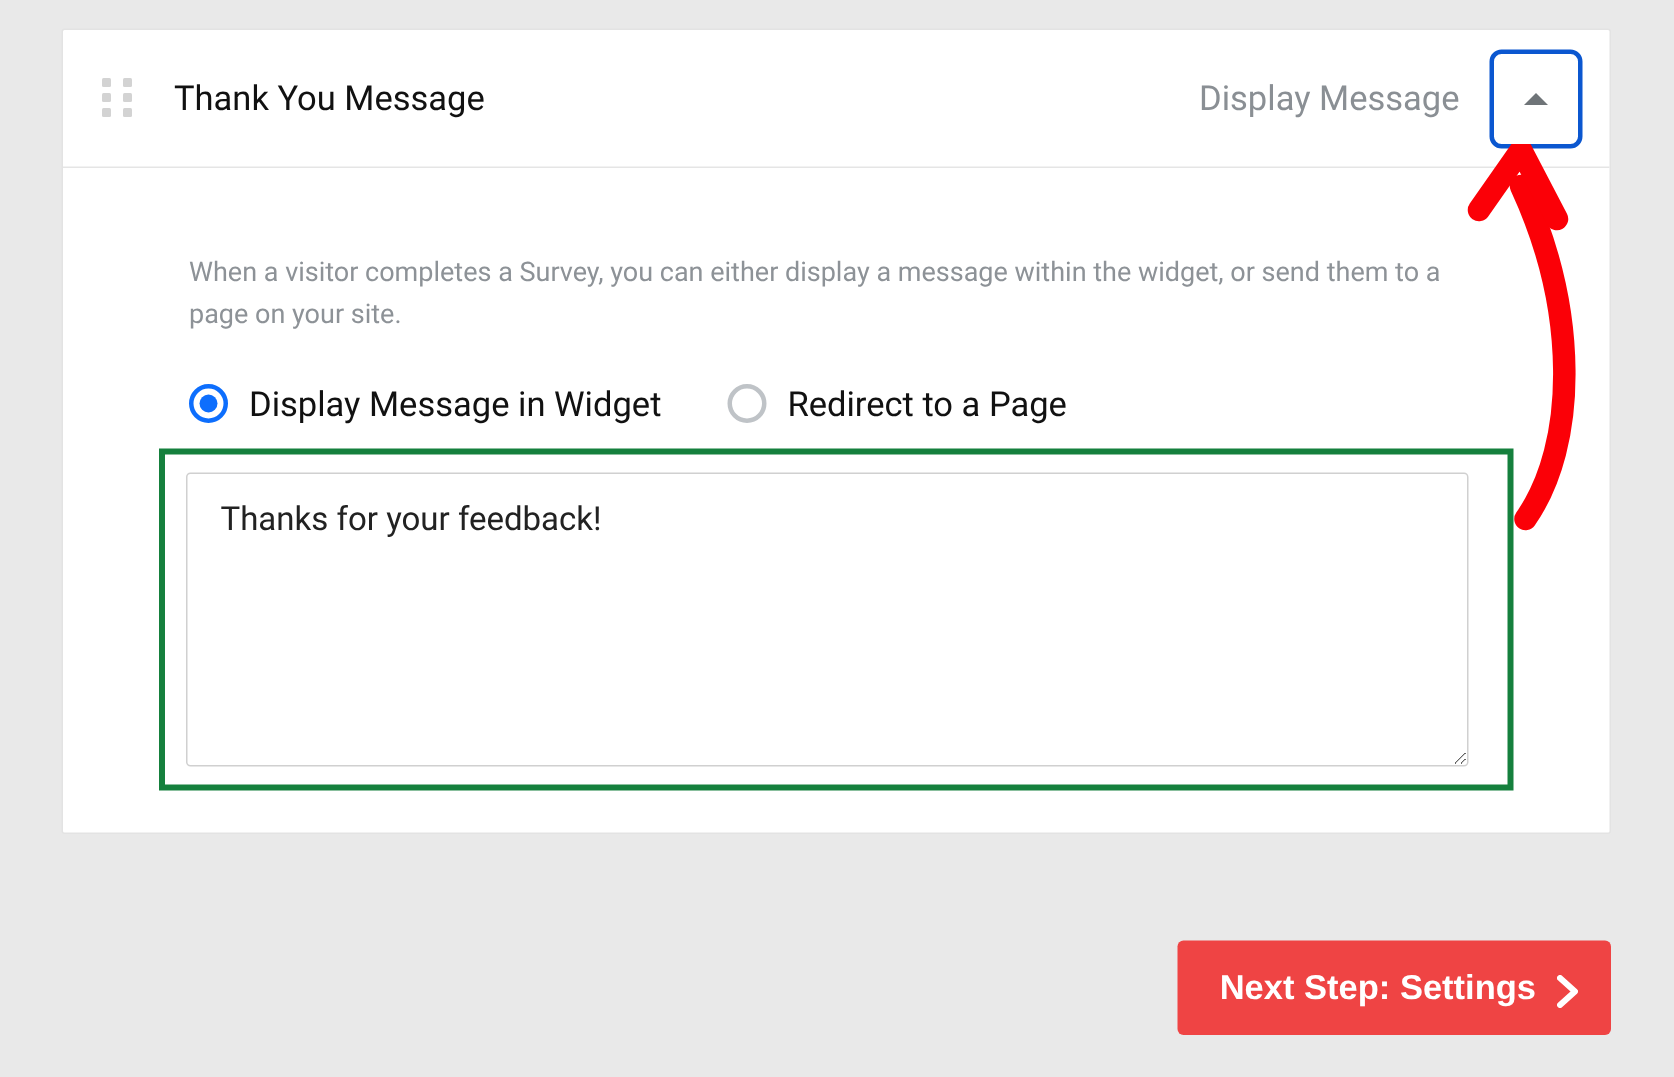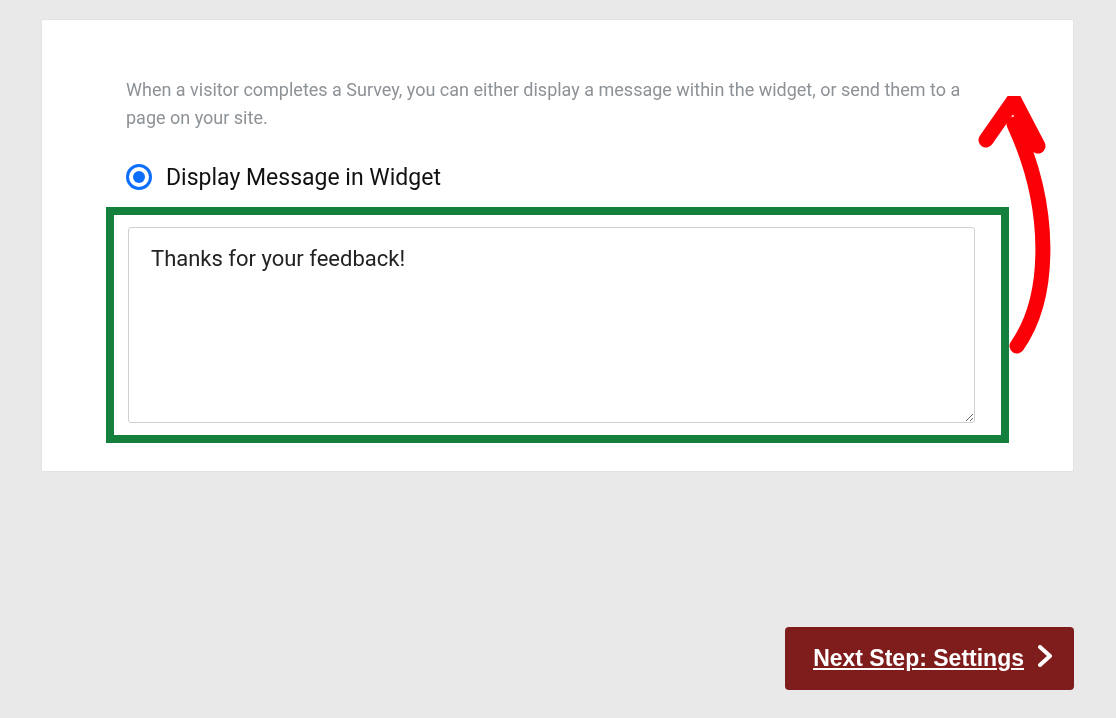--- a/index.html
+++ b/index.html
@@ -113,21 +113,21 @@
       content: "";
       width: 12px;
       height: 12px;
       border-radius: 50%;
       background: #0d6efd;
     }
     .radio-circle.unchecked {
       border: 3px solid #bfc3c7;
     }
     .textarea-wrap {
-      border: 8px solid #15803d;
+      border: 4px solid #15803d;
       padding: 12px 26px 8px 14px;
       margin-left: -20px;
       margin-right: -20px;
       margin-top: 16px;
     }
     .message-textarea {
       width: 100%;
       height: 196px;
       border: 1px solid #d0d0d0;
       border-radius: 3px;
@@ -135,58 +135,78 @@
       font-size: 22px;
       font-family: inherit;
       color: #222;
       resize: both;
       outline: none;
     }
     .next-button {
       position: absolute;
       right: 42px;
       bottom: 28px;
-      background: #7f1d1d;
+      background: #ef4444;
       color: #ffffff;
       font-size: 23px;
       font-weight: 700;
       border: none;
       border-radius: 4px;
       padding: 18px 22px 18px 28px;
       display: flex;
-      align-items: flex-start;
+      align-items: flex-end;
       gap: 14px;
       cursor: pointer;
-      text-decoration: underline;
     }
     .next-button svg {
       width: 14px;
       height: 22px;
     }
     .arrow-annotation {
       position: absolute;
       left: 942px;
       top: 96px;
       width: 120px;
       height: 260px;
       pointer-events: none;
     }
   </style>
 </head>
 <body>
 
 <div class="panel">
+  <div class="panel-header">
+    <div class="drag-handle">
+      <span></span>
+        <span></span>
+        <span></span>
+        <span></span>
+        <span></span>
+        <span></span>
+    </div>
+    <div class="panel-title">Thank You Message</div>
+    <div class="panel-summary">Display Message</div>
+    <button class="collapse-toggle">
+      <svg viewBox="0 0 18 12">
+        <path d="M1 10 L9 2 L17 10 Z" fill="#6f7478"></path>
+      </svg>
+    </button>
+  </div>
 
   <div class="panel-body">
     <p class="description">When a visitor completes a Survey, you can either display a message within the widget, or send them to a page on your site.</p>
 
     <div class="radio-row">
       <label class="radio-option">
         <span class="radio-circle checked"></span>
         <span>Display Message in Widget</span>
+      </label>
+      <label class="radio-option">
+        <span class="radio-circle unchecked"></span>
+        <span>Redirect to a Page</span>
       </label>
     </div>
 
     <div class="textarea-wrap">
       <textarea class="message-textarea" style="">Thanks for your feedback!</textarea>
     </div>
   </div>
 </div>
 
 <svg class="arrow-annotation" viewBox="0 0 120 260">

